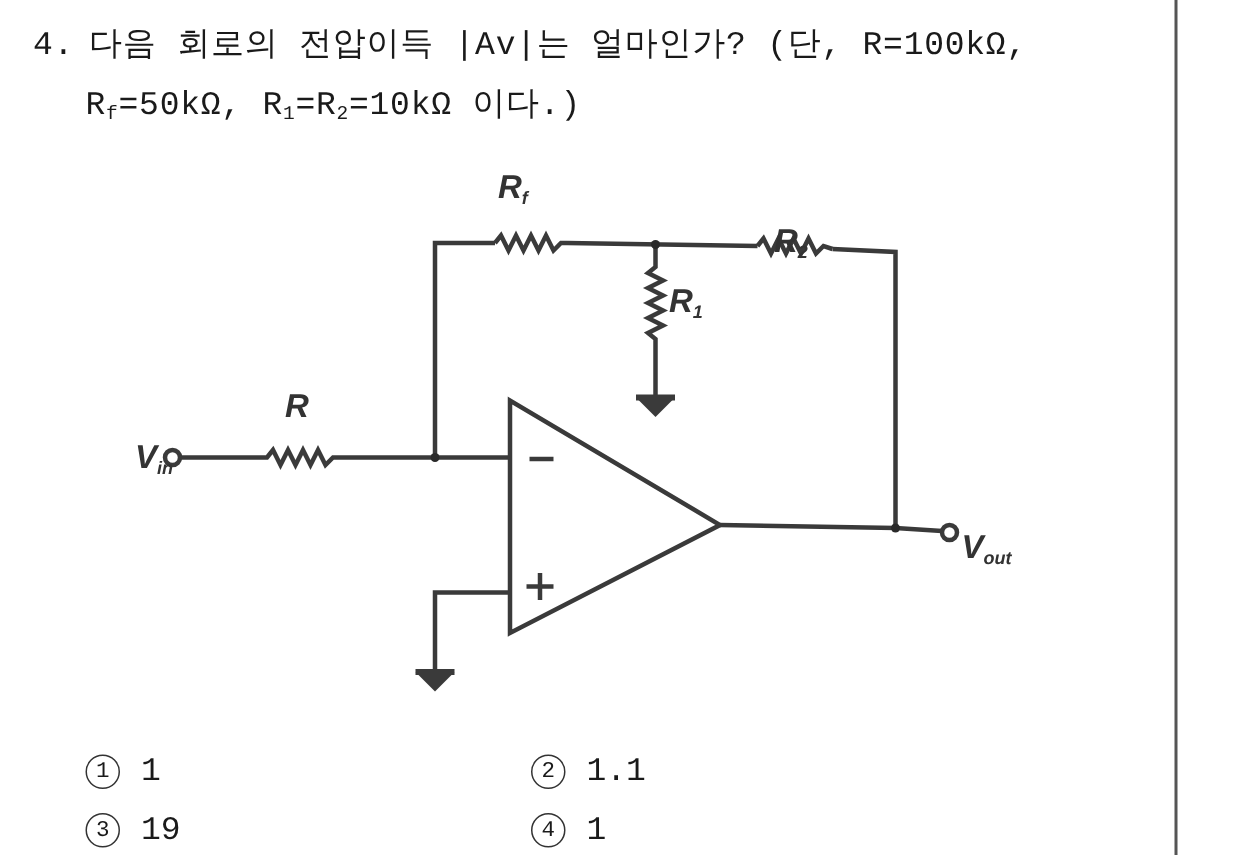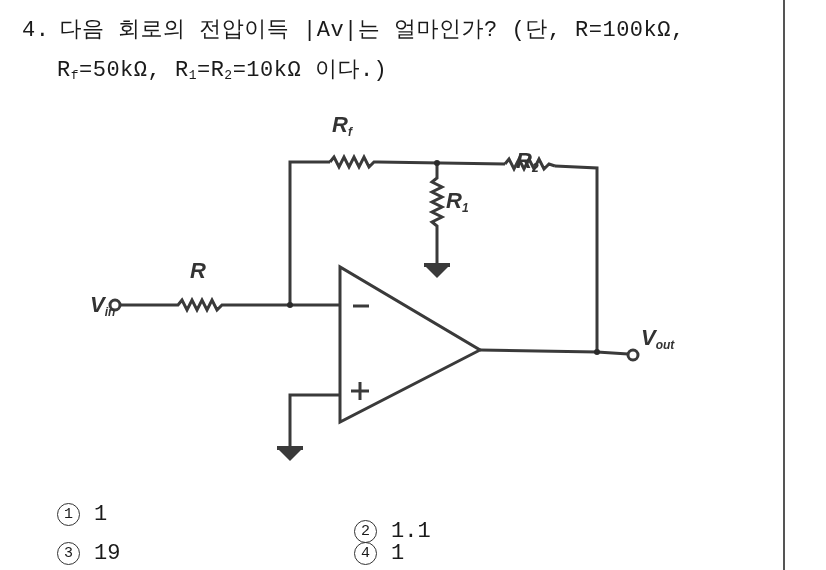--- a/index.html
+++ b/index.html
@@ -97,27 +97,27 @@
       <line x1="351" y1="391" x2="369" y2="391"></line>
       <line x1="360" y1="382" x2="360" y2="400"></line>
     </g>
   </svg>
 
   <div class="lbl" style="left:332px; top:112px;"><span>R</span><sub>f</sub></div>
   <div class="lbl" style="left:516px; top:116px;margin-top:32px;"><span>R</span><sub>2</sub></div>
   <div class="lbl" style="left:446px; top:188px;"><span>R</span><sub>1</sub></div>
   <div class="lbl" style="left:190px; top:258px;"><span>R</span></div>
   <div class="lbl" style="left:90px; top:292px;"><span>V</span><sub>in</sub></div>
-  <div class="lbl" style="left:641px; top:325px;"><span>V</span><sub>out</sub></div>
+  <div class="lbl" style="left:641px; top:352px;"><span>V</span><sub>out</sub></div>
 </div>
 
 <div class="choice" style="left:57px; top:502px;">
   <span class="circ">1</span><span>1</span>
 </div>
-<div class="choice" style="left:354px; top:502px;margin-top:17px;">
+<div class="choice" style="left:354px; top:502px;">
   <span class="circ">2</span><span>1.1</span>
 </div>
 <div class="choice" style="left:57px; top:541px;">
   <span class="circ">3</span><span>19</span>
 </div>
 <div class="choice" style="left:354px; top:541px;">
   <span class="circ">4</span><span>1</span>
 </div>
 
 </body></html>

